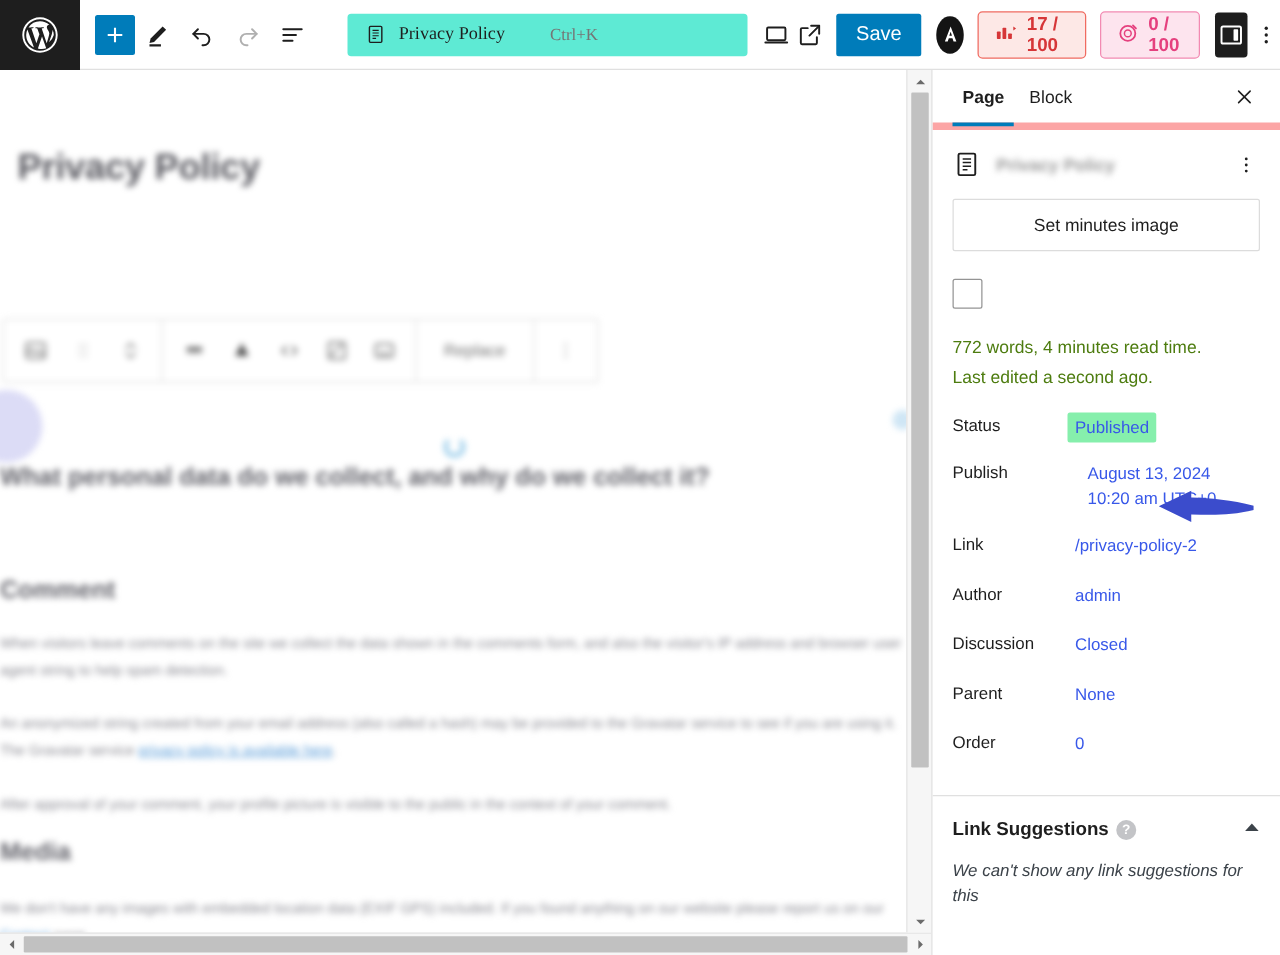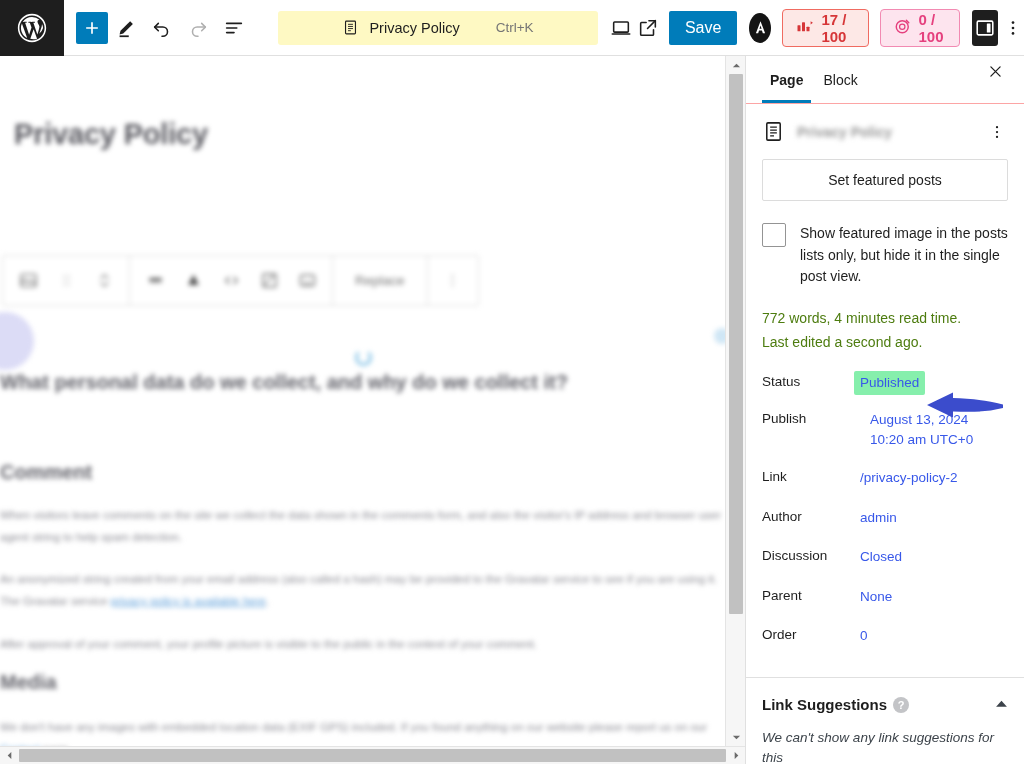--- a/index.html
+++ b/index.html
@@ -29,23 +29,23 @@
   }
   .tb-add {
     width: 32px; height: 32px; background: #007cba; border-radius: 2px;
     display: flex; align-items: center; justify-content: center; margin-left: 12px; cursor: pointer;
   }
   .tb-add svg { width: 20px; height: 20px; }
   .tb-icon svg { width: 22px; height: 22px; }
   .tb-icon.disabled { opacity: 0.35; }
 
   .cmdpalette {
-    height: 34px; background: #fef9c3; border-radius: 3px;
+    height: 34px; background: #5eead4; border-radius: 3px;
     display: flex; align-items: center; gap: 10px; padding: 0 14px;
-    margin-left: 26px; min-width: 320px; justify-content: center; cursor: pointer;
+    margin-left: 26px; min-width: 320px; cursor: pointer; font-family: Liberation Serif, serif;
   }
   .cmdpalette .doc-ico svg { width: 17px; height: 17px; display:block; }
   .cmd-title { font-size: 14.5px; color: #1e1e1e; }
   .cmd-short { font-size: 13.5px; color: #757575; margin-left: 26px; }
 
   .save-btn {
     background: #007cba; color: #fff; border: none; border-radius: 2px;
     height: 34px; padding: 0 16px; font-size: 16px; cursor: pointer;
     font-family: "Liberation Sans", sans-serif; margin-left: 8px;
   }
@@ -138,21 +138,21 @@
   .hscroll-arrow { width: 18px; height: 18px; display:flex; align-items:center; justify-content:center; cursor:pointer; }
   .hscroll-arrow svg { width: 9px; height: 9px; }
   .hscroll-thumb { height: 13px; background: #c1c1c1; border-radius: 1px; flex: 1; margin: 0 1px; cursor:pointer; }
 
   
   .sidebar {
     position: absolute; top: 56px; left: 745px; width: 279px; height: 708px;
     background: #ffffff; border-left: 1px solid #e0e0e0; overflow: hidden;
   }
   .sb-tabs {
-    height: 48px; display: flex; border-bottom: 1px solid #fca5a5;
+    height: 48px; display: flex; align-items: center; border-bottom: 6px solid #fca5a5;
     padding: 0 14px; position: relative;
   }
   .sb-tab {
     font-size: 14px; color: #1e1e1e; padding: 0 10px; height: 47px;
     display: flex; align-items: center; cursor: pointer; position: relative;
   }
   .sb-tab.active { font-weight: bold; }
   .sb-tab.active::after {
     content: ""; position: absolute; bottom: 0; left: 2px; right: 2px;
     height: 3px; background: #007cba;
@@ -463,25 +463,24 @@
         <span class="sb-doc-title blurred">Privacy Policy</span>
         <span class="sb-dots">
           <svg viewBox="0 0 24 24" fill="#1e1e1e" width="18" height="18">
             <circle cx="12" cy="5.5" r="1.5"></circle>
               <circle cx="12" cy="12" r="1.5"></circle>
               <circle cx="12" cy="18.5" r="1.5"></circle>
           </svg>
         </span>
       </div>
 
-      <button class="featured-btn">Set featured posts</button>
+      <button class="featured-btn">Set minutes image</button>
 
       <div class="chk-row">
         <span class="chk-box"></span>
-        <span class="chk-label">Show featured image in the posts lists only, but hide it in the single post view.</span>
       </div>
 
       <div class="meta-note">772 words, 4 minutes read time.</div>
       <div class="meta-note" style="margin-top:2px;">Last edited a second ago.</div>
 
       <div class="kv-list">
         <div class="kv-row">
           <span class="kv-key">Status</span>
           <span class="kv-val highlight">Published</span>
         </div>

